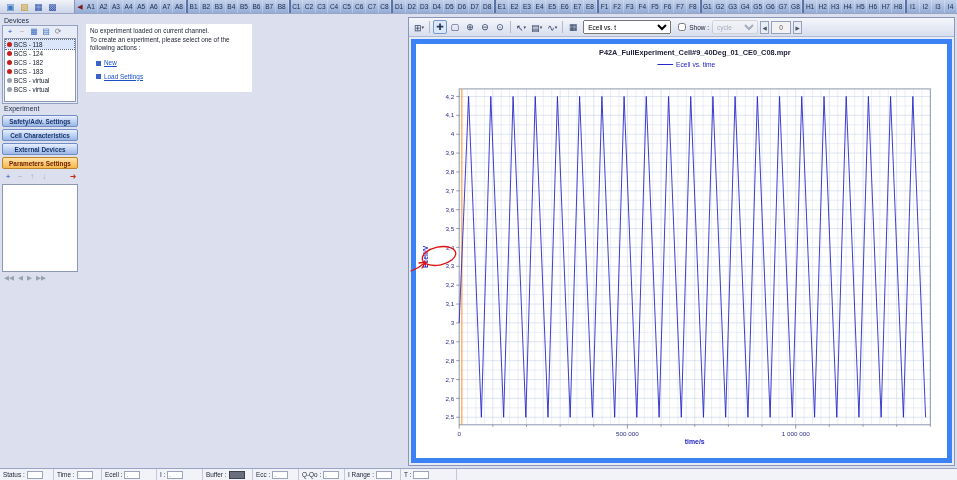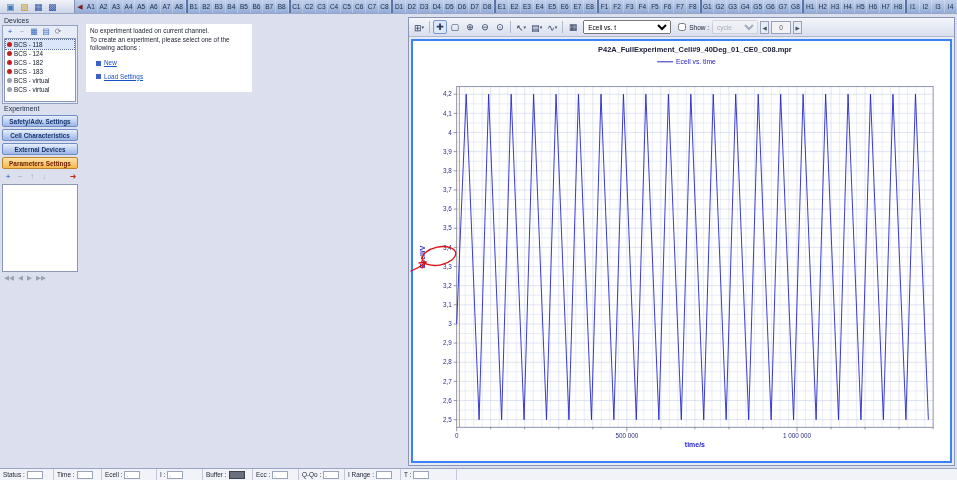--- a/index.html
+++ b/index.html
@@ -59,21 +59,21 @@
   .gt-select { height:14px; font-size:6.5px; font-family:inherit; margin-left:2px; }
   .plot-select { width:88px; }
   .cycle-select { width:46px; color:#8890a2; }
   .gt-check { width:8px; height:8px; margin:0 2px 0 6px; }
   .gt-label { font-size:6.5px; color:#223; }
   .gt-spin-btn { width:9px; height:13px; font-size:5.5px; line-height:13px; text-align:center; color:#456;
                  border:1px solid #97a2ba; background:#e8ecf4; cursor:pointer; margin-left:1px; }
   .gt-spin-val { width:20px; height:13px; background:#f2f2f2; border:1px solid #97a2ba; font-size:6.5px;
                  display:flex; align-items:center; justify-content:center; color:#556; margin-left:1px; }
 
-  .plot-area { position:absolute; left:2px; top:21px; right:2px; bottom:2px; background:#fff; border:2px solid #3b82f6; }
+  .plot-area { position:absolute; left:2px; top:21px; right:2px; bottom:2px; background:#fff; border:5px solid #3b82f6; }
   #plotSvg { width:100%; height:100%; display:block; }
   .t-title  { font:bold 7.5px "Liberation Sans",sans-serif; fill:#20203c; }
   .t-legend { font:6.8px "Liberation Sans",sans-serif; fill:#2424c8; }
   .t-tick   { font:6.4px "Liberation Sans",sans-serif; fill:#2c2c8a; }
   .t-axis   { font:bold 7px "Liberation Sans",sans-serif; fill:#2424c8; }
 
   .annotation-svg { position:absolute; left:0; top:0; width:547px; height:449px; pointer-events:none; }
   .annotation-svg ellipse, .annotation-svg path { fill:none; stroke-width:1.3; stroke-linecap:round; }
 
   

